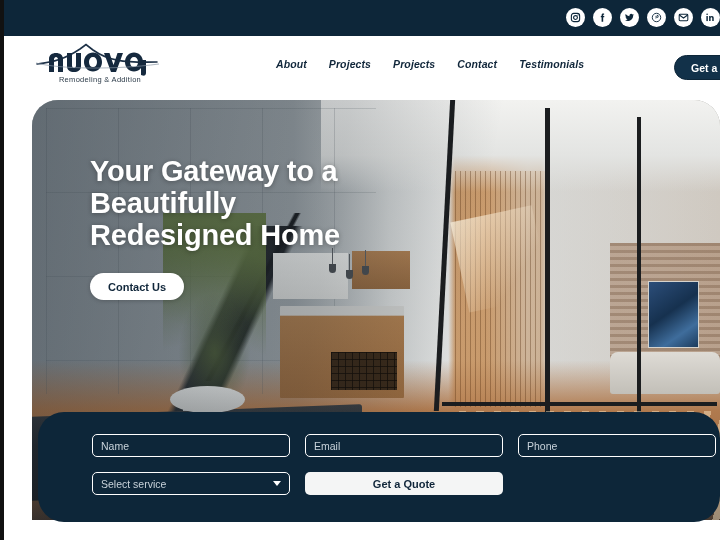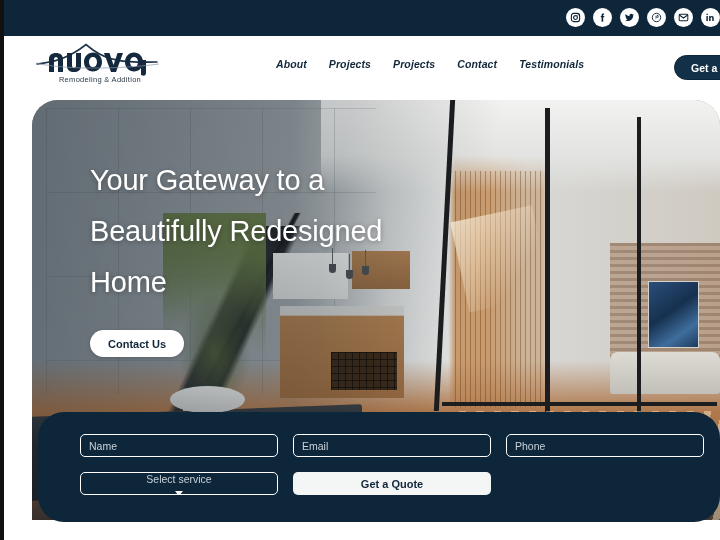--- a/index.html
+++ b/index.html
@@ -266,22 +266,22 @@
     background:linear-gradient(100deg, rgba(10,22,34,0.34) 0%, rgba(10,22,34,0.18) 42%, rgba(10,22,34,0) 62%);
   }
 
   .hero-content {
     position:absolute; left:58px; top:55px;
     z-index:3;
     width:300px;
   }
   .hero-title {
     font-size:29px;
-    line-height:51px;
-    font-weight:normal;
+    line-height:32px;
+    font-weight:bold;
     color:#ffffff;
     letter-spacing:-0.2px;
     text-shadow:0 1px 5px rgba(0,0,0,0.32);
   }
   .hero-btn {
     margin-top:22px;
     display:inline-flex; align-items:center; justify-content:center;
     height:27px;
     padding:8px 18px;
     background:#ffffff;
@@ -295,21 +295,21 @@
 
   
   .form-panel {
     position:absolute; left:38px; top:412px;
     width:682px; height:110px;
     background:#0d2639;
     border-radius:26px 26px 26px 26px;
     z-index:20;
   }
   .form-grid {
-    position:absolute; left:42px; top:22px;
+    position:absolute; left:54px; top:22px;
     width:612px;
     display:grid;
     grid-template-columns:198px 198px 198px;
     grid-gap:11px 9px;
     gap:15px;
   }
   .field {
     height:23px;
     border:1.5px solid #ffffff;
     border-radius:5px;
@@ -318,21 +318,20 @@
     font-size:10.5px;
     display:flex; align-items:center;
     padding:0 8px;
     cursor:text;
     white-space:nowrap; overflow:hidden;
   }
   .select-field {
     cursor:pointer;
     justify-content:space-between;
     gap:6px;
-    flex-direction:column;
   }
   .caret {
     width:0; height:0;
     border-left:4.5px solid transparent;
     border-right:4.5px solid transparent;
     border-top:5.5px solid #ffffff;
     flex:0 0 auto;
   }
   .submit-btn {
     height:23px;

